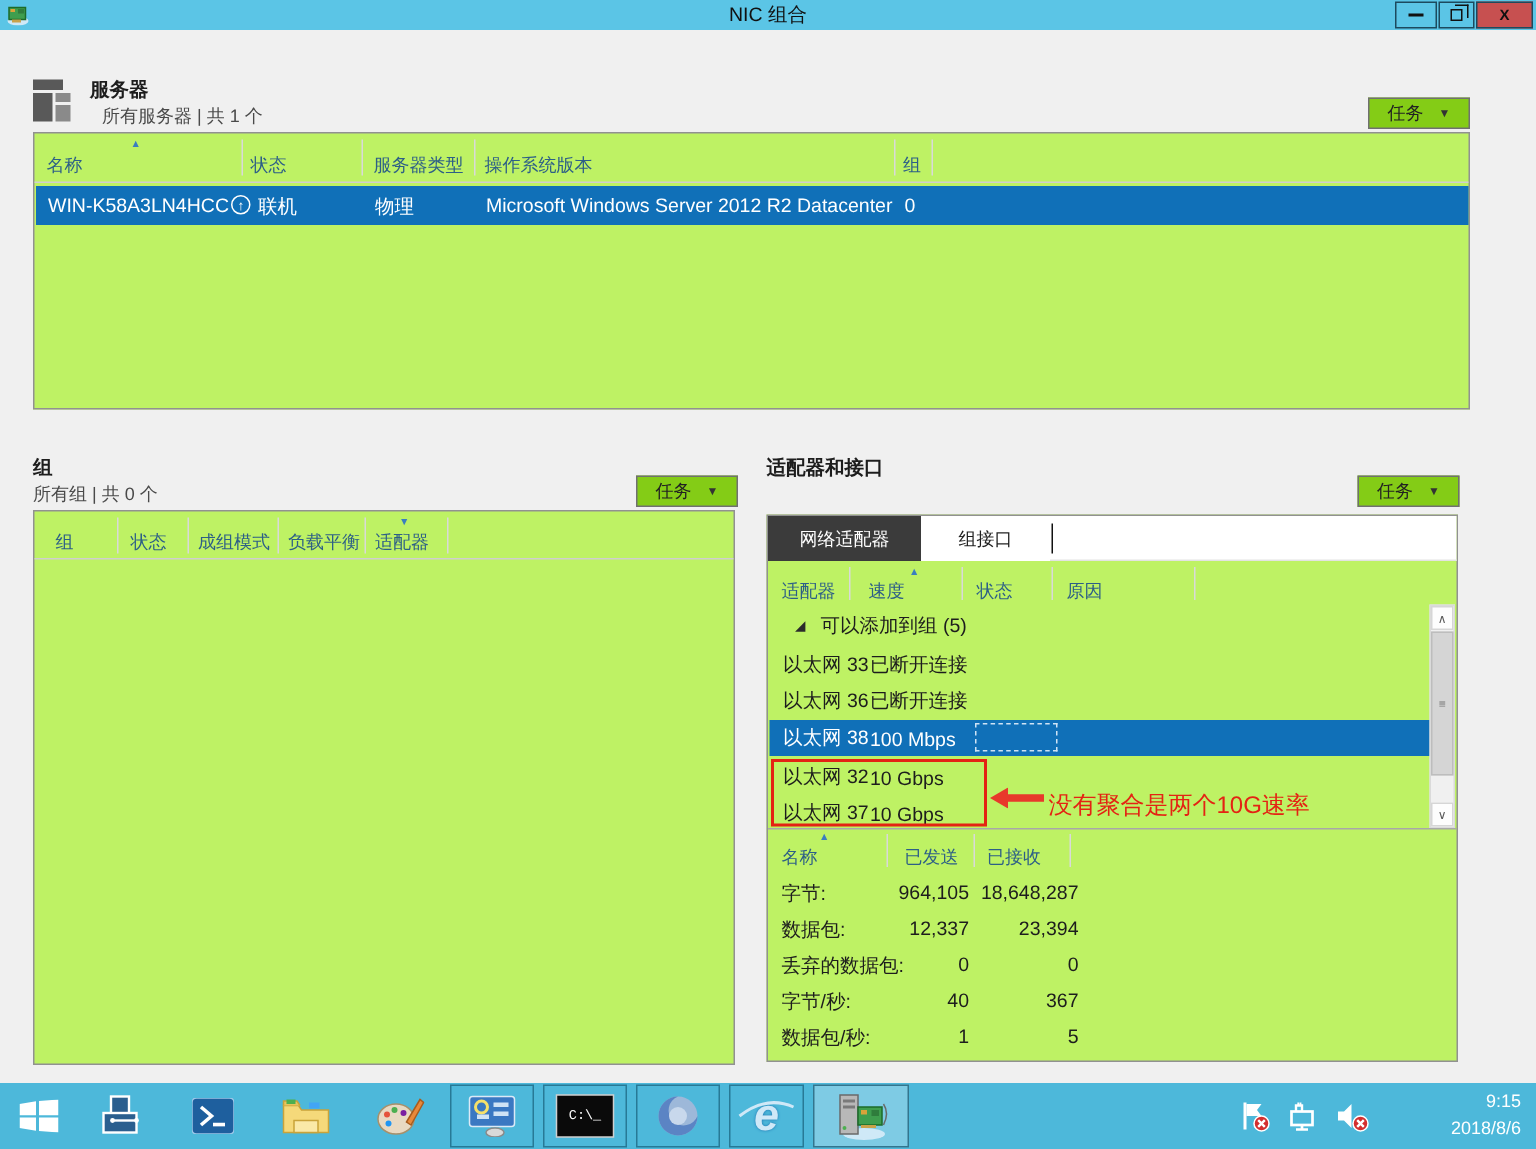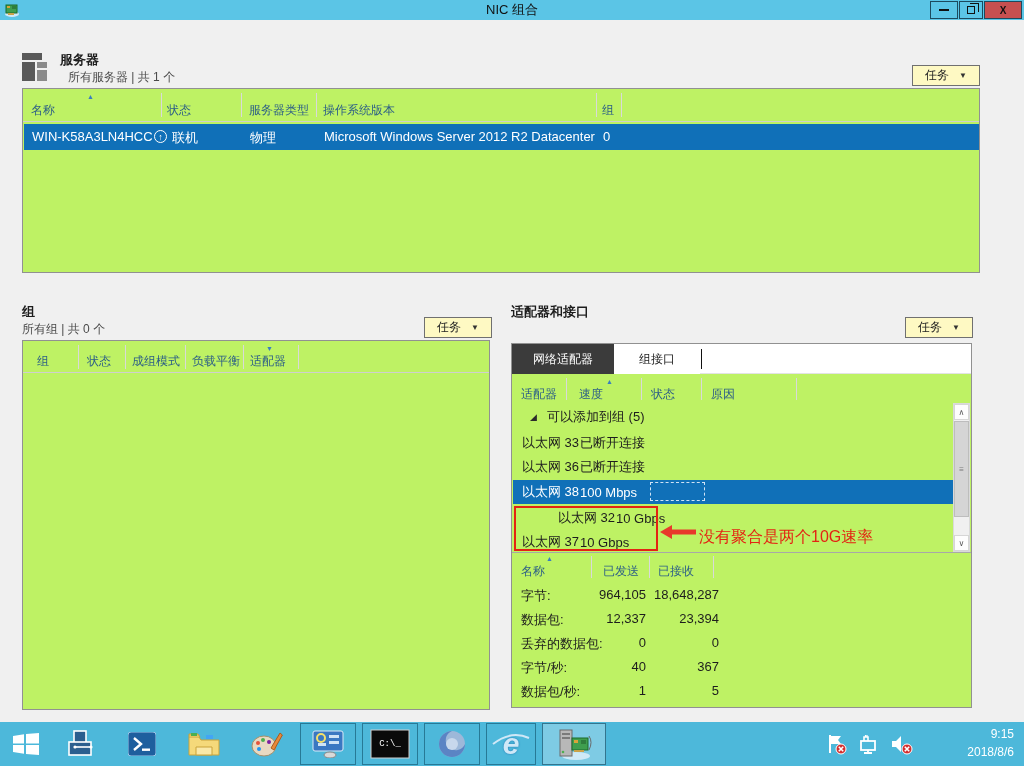--- a/index.html
+++ b/index.html
@@ -16,21 +16,21 @@
   .titlebar .title{position:absolute;left:0;right:0;text-align:center;font-size:13px;color:#111;}
   .winbtns{position:absolute;right:2px;top:1px;display:flex;height:18px;z-index:5;}
   .winbtn{width:28px;height:18px;border:1px solid #1c4a5e;background:var(--titlebar);display:flex;align-items:center;justify-content:center;font-size:10px;color:#111;margin-left:1px;font-weight:bold;}
   .winbtn.close{width:38px;background:var(--close);color:#111;}
   .restore-glyph{width:8px;height:8px;border:1px solid #111;position:relative;background:var(--titlebar);}
   .restore-glyph:before{content:"";position:absolute;left:2px;top:-4px;width:8px;height:8px;border:1px solid #111;border-bottom:none;border-left:none;}
 
   
   .tile-title{font-size:13px;font-weight:bold;color:#1d1d1d;}
   .tile-sub{font-size:12px;color:#4a4a4a;}
-  .tasks-btn{position:absolute;width:68px;height:21px;background:#fef9c3;border:1px solid #707070;display:flex;align-items:center;justify-content:center;gap:10px;font-size:12px;color:#222;}
+  .tasks-btn{position:absolute;width:68px;height:21px;background:#84cc16;border:1px solid #707070;display:flex;align-items:center;justify-content:center;gap:10px;font-size:12px;color:#222;}
   .tasks-btn .caret{font-size:8px;color:#333;}
   .panel{position:absolute;background:#bef264;border:1px solid var(--panelborder);}
   .colhead{position:absolute;color:var(--headerblue);font-size:12px;white-space:nowrap;}
   .sortmark{position:absolute;font-size:7px;color:#3a7ebf;line-height:7px;}
   .vsep{position:absolute;width:1px;background:#d9d9d9;}
   .hsep{position:absolute;height:1px;background:#cfcfcf;}
 
   
   .srv-icon{position:absolute;left:22px;top:52px;width:30px;height:30px;}
   .srv-icon .b1{position:absolute;left:0;top:1px;width:20px;height:7px;background:#595959;}
@@ -200,21 +200,21 @@
   </div>
   <div class="adp-row" style="top:111px;">
     <span class="nm">以太网 36</span>
       <span class="sp">已断开连接</span>
   </div>
   <div class="adp-row sel" style="top:136px;">
     <span class="nm">以太网 38</span>
       <span class="sp">100 Mbps</span>
     <span class="focusbox"></span>
   </div>
-  <div class="adp-row" style="top:162px;margin-left:36px;">
+  <div class="adp-row" style="top:162px;">
     <span class="nm">以太网 32</span>
       <span class="sp">10 Gbps</span>
   </div>
   <div class="adp-row" style="top:186px;">
     <span class="nm">以太网 37</span>
       <span class="sp">10 Gbps</span>
   </div>
 
   <div class="redbox" style="left:2px;top:162px;width:144px;height:45px;"></div>
   <svg style="position:absolute;left:148px;top:181px;" width="36" height="14">

